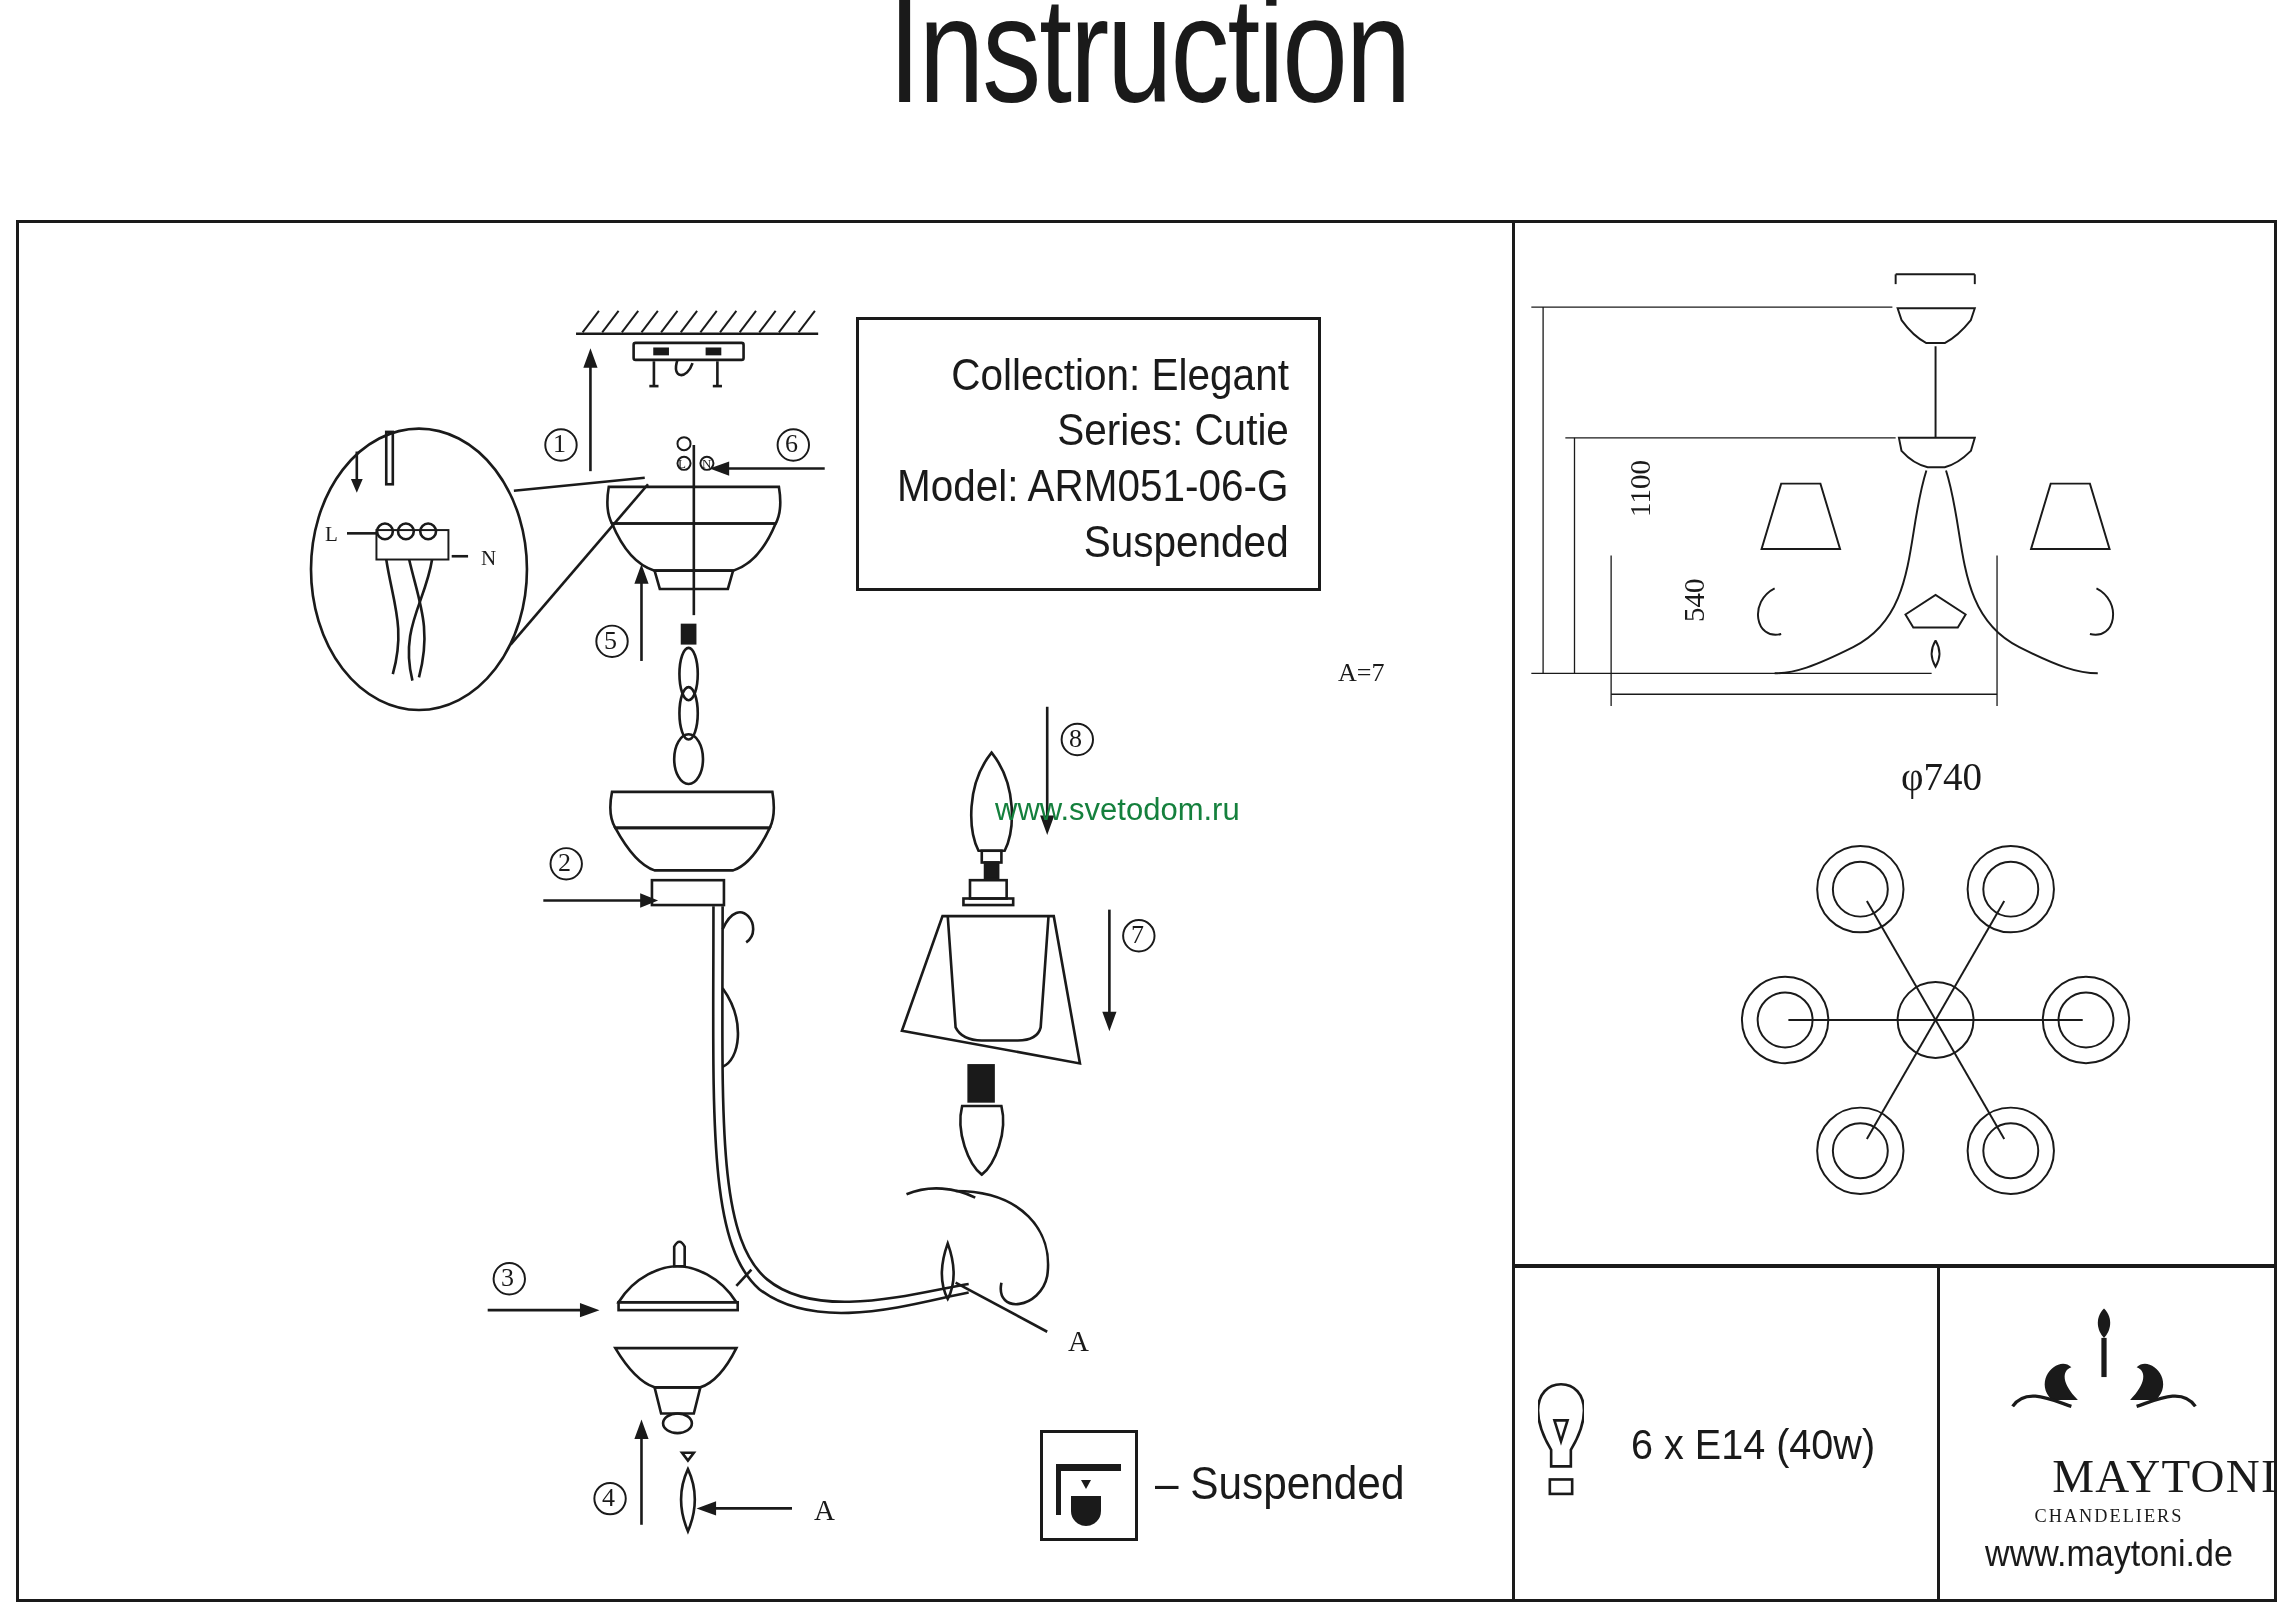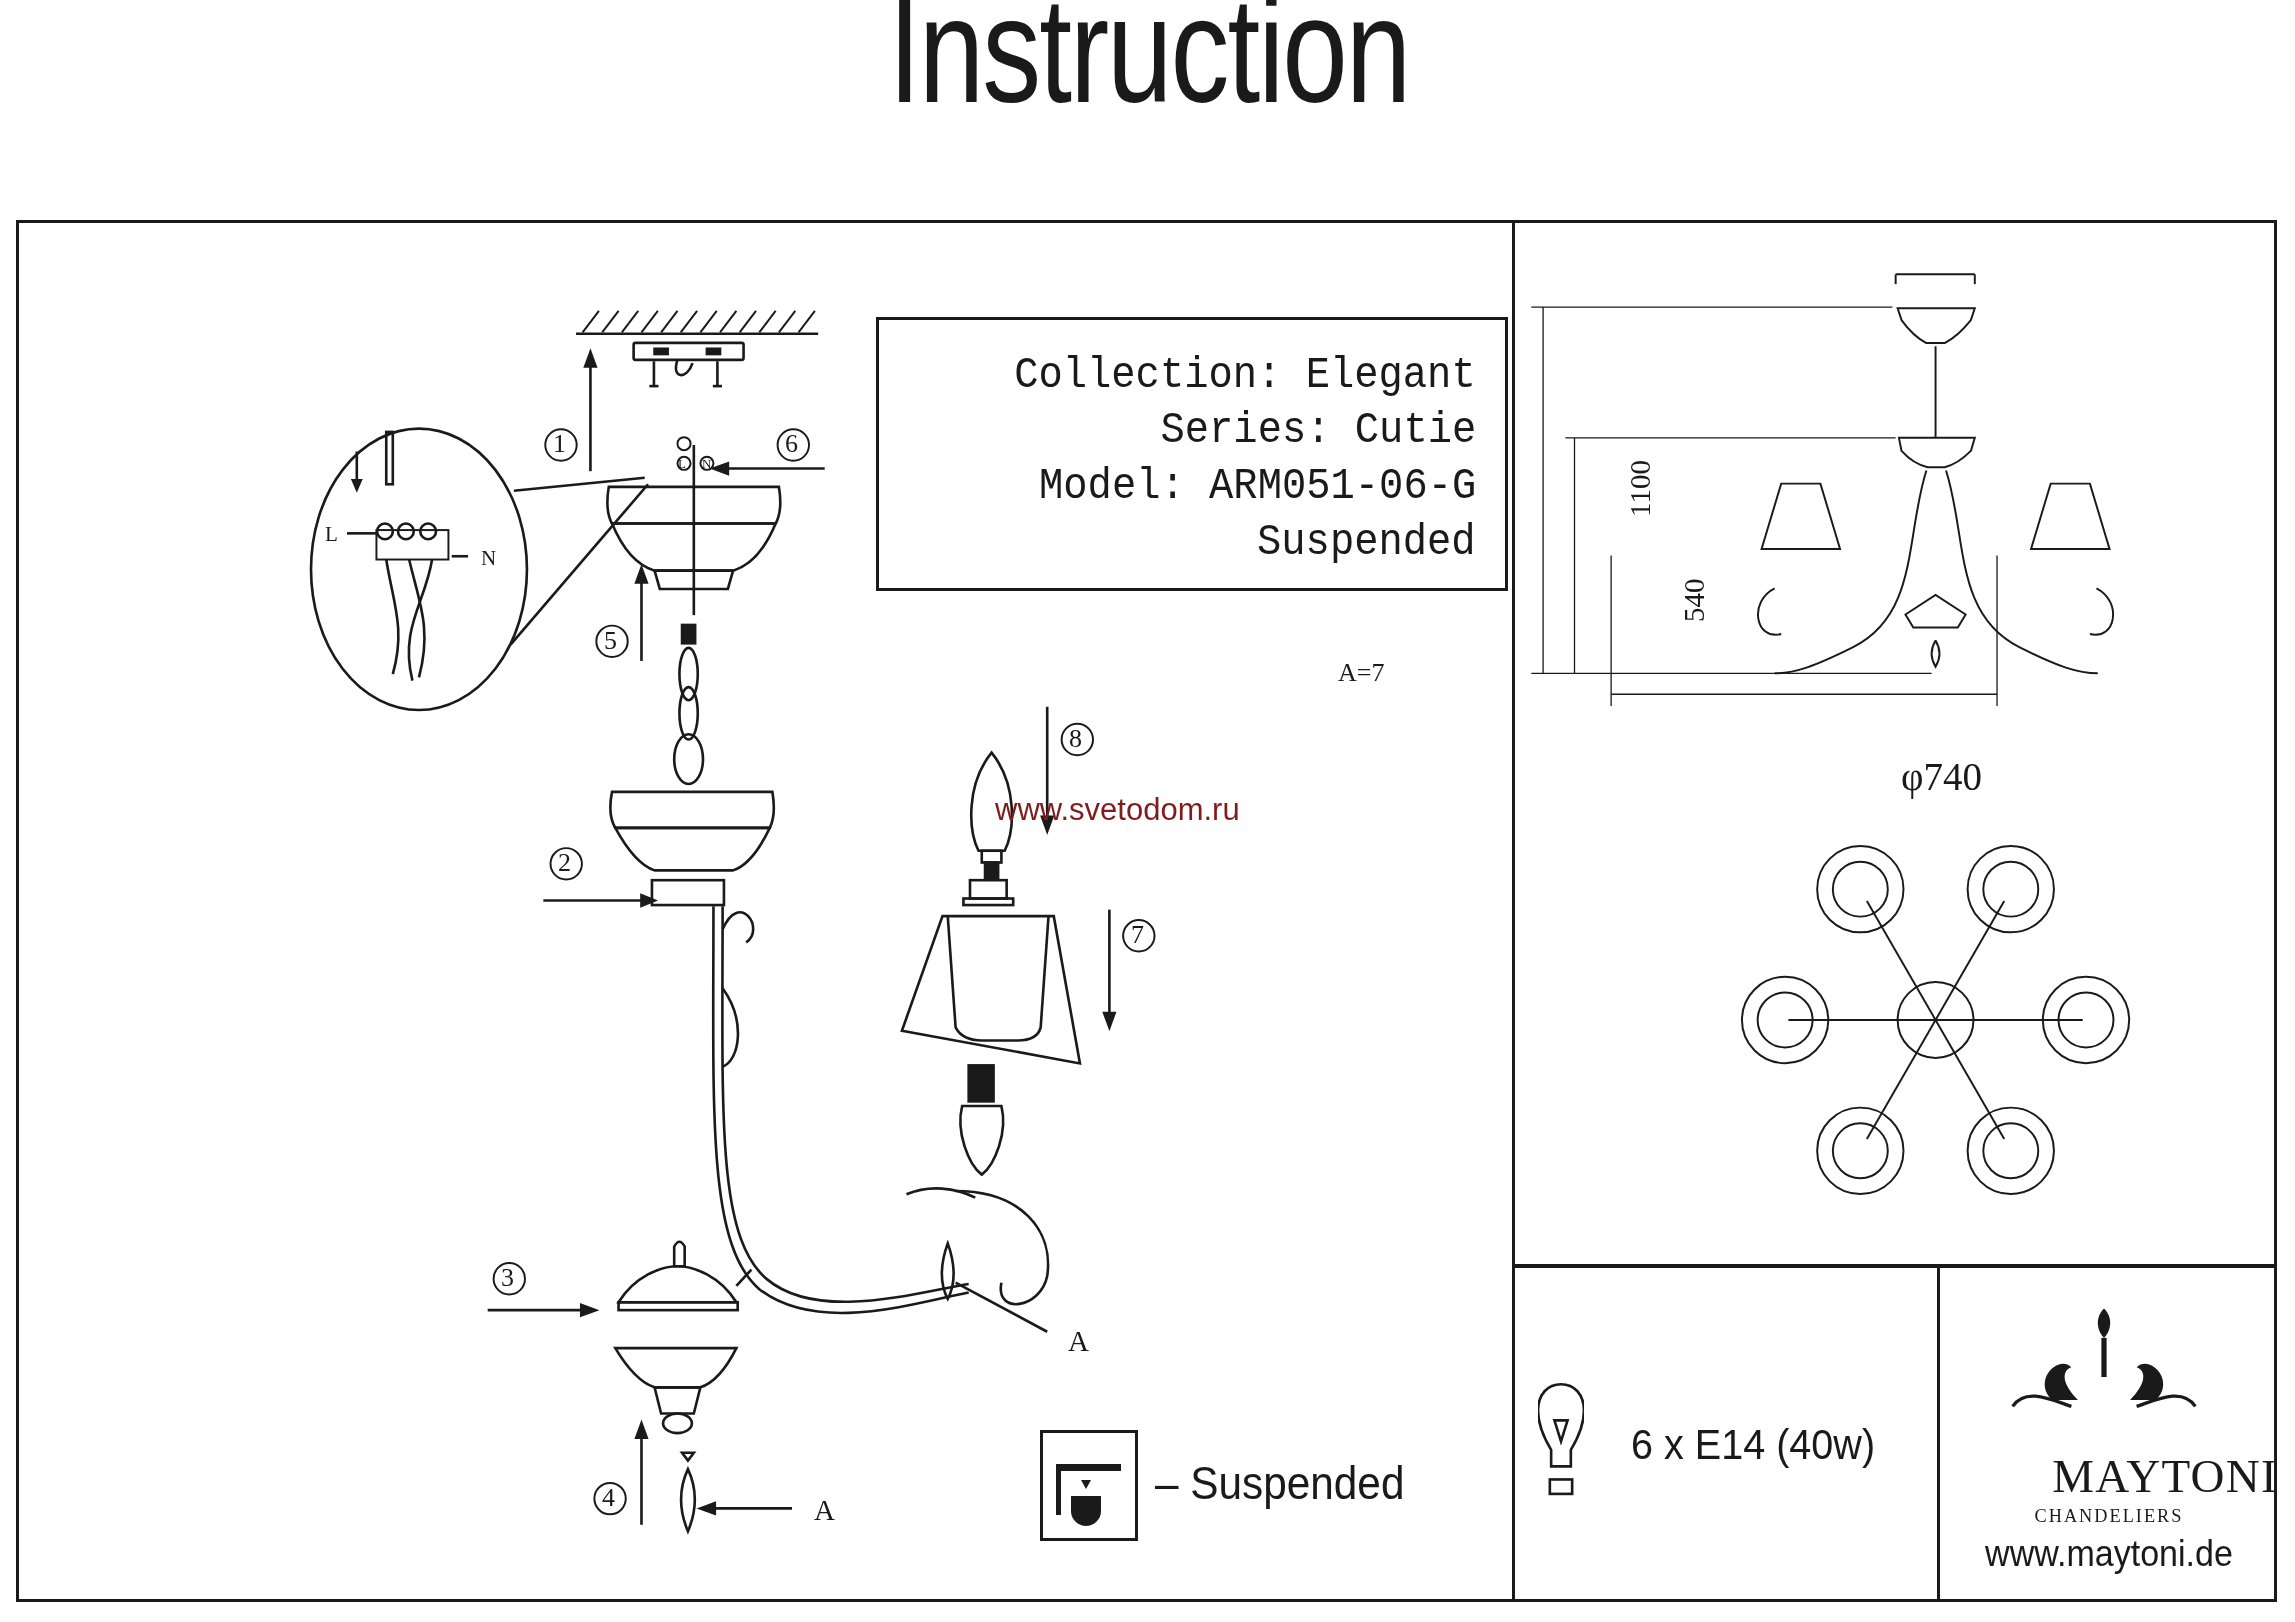--- a/index.html
+++ b/index.html
@@ -3,29 +3,29 @@
 <meta charset="utf-8">
 <style>
   html, body { margin:0; padding:0; background:#ffffff; }
   body { width:2295px; height:1623px; position:relative; overflow:hidden; font-family:"Liberation Sans", sans-serif; color:#1a1a1a; }
   .abs { position:absolute; }
   #title { left:0; width:2295px; top:-26px; text-align:center; font-size:151px; line-height:151px; transform:scaleX(0.78); transform-origin:1153px 0; letter-spacing:-2.6px; }
   #frame { left:15.7px; top:220px; width:2261px; height:1382px; border:3.9px solid #1a1a1a; box-sizing:border-box; }
   #vdiv { left:1512px; top:220px; width:2.6px; height:1382px; background:#1a1a1a; }
   #hdiv { left:1513px; top:1264px; width:764px; height:3.9px; background:#1a1a1a; }
   #vdiv2 { left:1937px; top:1266px; width:2.6px; height:1644px; background:#1a1a1a; height:336px; }
-  #infobox { left:876px; top:317px; width:632px; height:274px; border:3.3px solid #1a1a1a; box-sizing:border-box;font-family:Liberation Mono, monospace; }
+  #infobox { left:856px; top:317px; width:465px; height:274px; border:3.3px solid #1a1a1a; box-sizing:border-box; }
   .info-line { position:absolute; right:29px; font-size:44px; line-height:44px; white-space:nowrap; transform:scaleX(0.92); transform-origin:right center; }
   .serif { font-family:"Liberation Serif", serif; }
   .spec { font-size:43px; white-space:nowrap; transform:scaleX(0.92); transform-origin:left center; }
   .logo-name { font-family:"Liberation Serif", serif; font-size:47px; letter-spacing:1.3px; }
   .logo-sub { font-family:Liberation Serif, serif; font-size:18.3px; letter-spacing:2px; }
   .url { font-size:37px; transform:scaleX(0.92); transform-origin:center; }
   .susp { font-size:46px; white-space:nowrap; transform:scaleX(0.92); transform-origin:left center; }
-  .watermark { font-size:31px; color:#7f1d1d; white-space:nowrap; }
+  .watermark { font-size:31px; color:#15803d; white-space:nowrap; }
 </style>
 </head>
 <body>
 
 <div id="title" class="abs">Instruction</div>
 
 <div id="frame" class="abs"></div>
 <div id="vdiv" class="abs"></div>
 <div id="hdiv" class="abs"></div>
 <div id="vdiv2" class="abs"></div>

